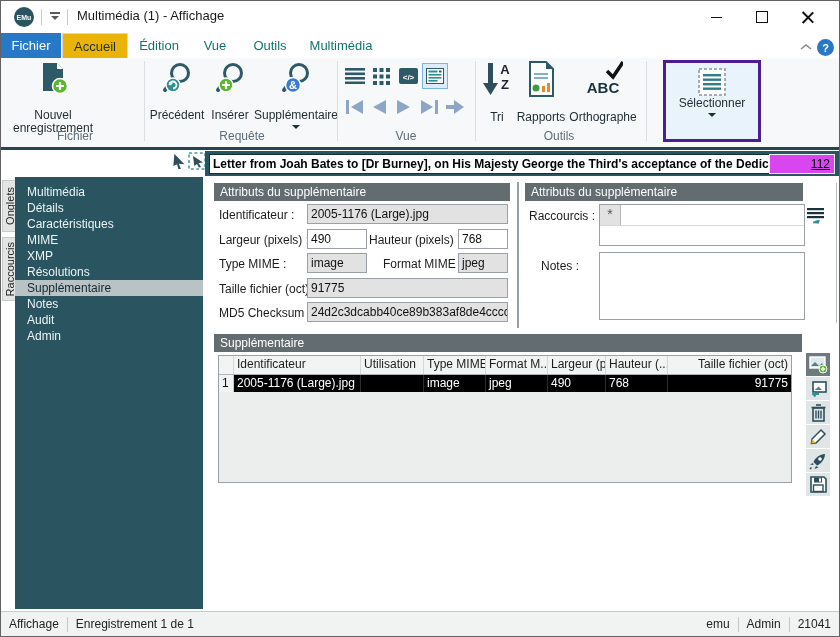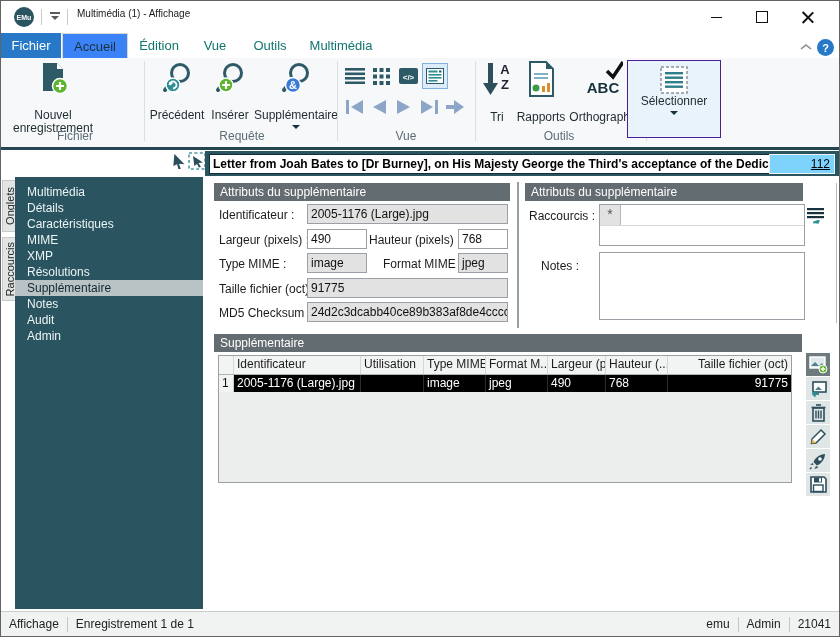--- a/index.html
+++ b/index.html
@@ -6,55 +6,55 @@
   .window{position:relative;width:838px;height:635px;background:#ffffff;border:1px solid #636363;overflow:hidden;
           font-family:"Liberation Sans","DejaVu Sans",sans-serif;-webkit-font-smoothing:antialiased;}
   
   .titlebar{position:absolute;top:0;left:0;right:0;height:32px;background:#ffffff;}
   .logo{position:absolute;left:13px;top:6px;width:20px;height:20px;border-radius:50%;background:#2a5560;
         color:#fff;font-size:7px;font-weight:bold;display:flex;align-items:center;justify-content:center;}
   .tb-sep{position:absolute;top:8px;width:1px;height:16px;background:#c9c9c9;}
   .qat{position:absolute;left:48px;top:11px;width:12px;height:10px;}
   .qat .bar{width:10px;height:2px;background:#5a5a5a;margin:0 auto;}
   .qat .tri{width:0;height:0;margin:2px auto 0;border-left:4px solid transparent;border-right:4px solid transparent;border-top:4px solid #5a5a5a;}
-  .wtitle{position:absolute;left:76px;top:7px;font-size:10px;color:#1a1a1a;text-align:center;}
+  .wtitle{position:absolute;left:76px;top:7px;font-size:13px;color:#1a1a1a;text-align:center;}
   .winbtn{position:absolute;top:0;width:46px;height:32px;display:flex;align-items:center;justify-content:center;}
   .glyph-min{width:11px;height:1px;background:#111;}
   .glyph-max{width:10px;height:10px;border:1px solid #111;}
   .glyph-close{position:relative;width:12px;height:12px;}
   .glyph-close:before,.glyph-close:after{content:"";position:absolute;left:5px;top:-1px;width:1.5px;height:15px;background:#111;}
   .glyph-close:before{transform:rotate(45deg);}  .glyph-close:after{transform:rotate(-45deg);}
   
   .tabrow{position:absolute;top:32px;left:0;right:0;height:25px;background:#ffffff;}
   .rtab{position:absolute;top:0;height:25px;display:flex;align-items:center;justify-content:center;font-size:13px;color:#0f766e;}
   .rtab.file{background:#2779c8;color:#fff;}
-  .rtab.active{background:#3b82f6;border:1px solid #d8d8d8;border-bottom:none;color:#17323c;}
+  .rtab.active{background:#eab308;border:1px solid #d8d8d8;border-bottom:none;color:#17323c;}
   .helpchev{position:absolute;left:799px;top:42px;width:12px;height:8px;}
   .helpcircle{position:absolute;left:816px;top:38px;width:17px;height:17px;border-radius:50%;background:#2779c8;color:#fff;
               font-size:11px;font-weight:bold;display:flex;align-items:center;justify-content:center;}
   
   .ribbon{position:absolute;top:57px;left:0;right:0;height:89px;background:#f7f8f9;border-bottom:3px solid #254553;}
   .rsep{position:absolute;top:3px;width:1px;height:80px;background:#dcdfe1;}
   .rbtn{position:absolute;top:3px;display:flex;flex-direction:column;align-items:center;font-size:12px;color:#1e2b30;cursor:default;}
   .rbtn .lbl{margin-top:14px;line-height:13px;text-align:center;}
   .rbtn.disabled{color:#9fadbf;}
   .grouplbl{position:absolute;top:71px;height:15px;font-size:12px;color:#5e6e76;text-align:center;}
   .caret{width:0;height:0;border-left:4px solid transparent;border-right:4px solid transparent;border-top:4px solid #17323c;margin-top:3px;}
   .viewico{position:absolute;width:22px;height:22px;display:flex;align-items:center;justify-content:center;}
   .viewico.sel{background:#dcecf8;border:1px solid #7fb2dc;width:24px;height:24px;margin:-2px;}
   .navico{position:absolute;width:22px;height:20px;display:flex;align-items:center;justify-content:center;}
-  .selectbtn{position:absolute;left:626px;top:2px;width:92px;height:76px;background:#e9f3fb;border:1px solid #4c1d95;
+  .selectbtn{position:absolute;left:662px;top:2px;width:92px;height:76px;background:#e9f3fb;border:3px solid #4c1d95;
              display:flex;flex-direction:column;align-items:center;font-size:12px;color:#1e2b30;}
   
   .contentbg{position:absolute;top:149px;left:0;right:0;height:463px;background:#ffffff;}
   .seltool{position:absolute;width:19px;height:19px;display:flex;align-items:center;justify-content:center;}
   .summarybar{position:absolute;left:204px;top:150px;width:634px;height:25px;background:#2a5560;}
   .sumfield{position:absolute;left:4px;top:3px;width:560px;height:18px;background:#ffffff;border:1px solid #10303a;
             font-size:12px;font-weight:bold;color:#000;line-height:18px;padding-left:3px;white-space:nowrap;overflow:hidden;}
-  .numfield{position:absolute;right:4px;top:3px;width:60px;height:18px;background:#7dd3fc;border:1px solid #eef1f1;
+  .numfield{position:absolute;right:4px;top:3px;width:60px;height:18px;background:#d946ef;border:1px solid #eef1f1;
             font-size:12px;color:#000;line-height:18px;text-align:right;padding-right:4px;text-decoration:underline;}
   .vtab{position:absolute;left:1px;width:13px;background:#e3e5e5;border:1px solid #c6caca;display:flex;align-items:center;justify-content:center;}
   .vtab span{writing-mode:vertical-rl;transform:rotate(180deg);font-size:11px;color:#222;}
   .sidebar{position:absolute;left:14px;top:176px;width:188px;height:432px;background:#2a5560;}
   .sbitem{height:16px;line-height:16px;font-size:12px;color:#ecf3f4;padding-left:12px;cursor:default;}
   .sbitem.selected{background:#b9c3c6;color:#122730;}
   
   .panelhdr{position:absolute;height:18px;background:#636c70;color:#fff;font-size:12px;line-height:18px;padding-left:6px;}
   .flabel{position:absolute;font-size:12px;color:#1c1c1c;}
   .field{position:absolute;height:18px;border:1px solid #9aa0a6;font-size:12px;color:#111;line-height:18px;padding-left:3px;

